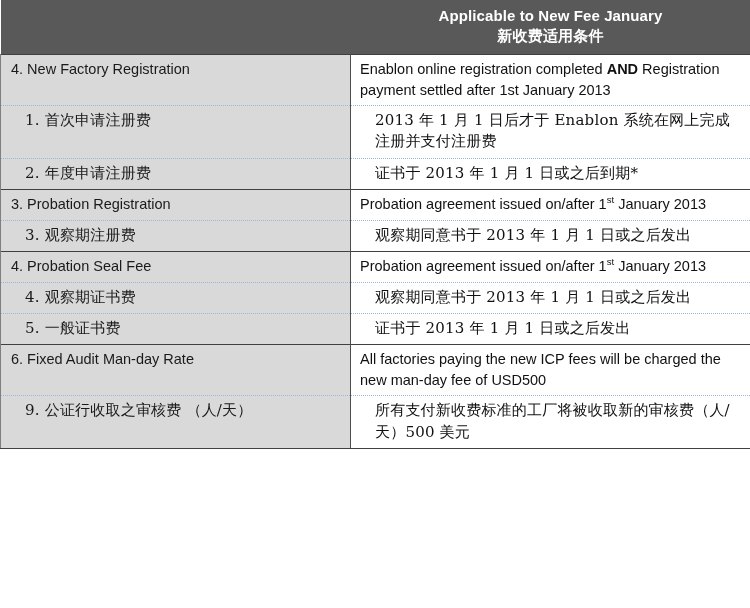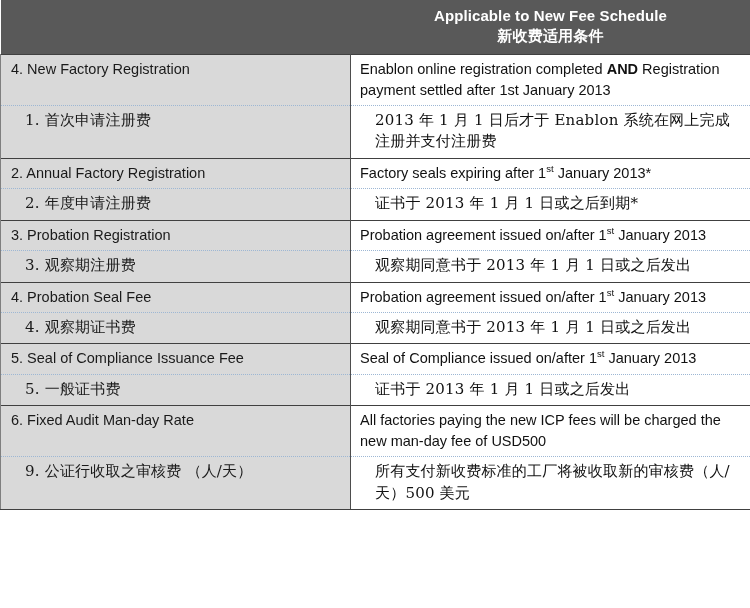--- a/index.html
+++ b/index.html
@@ -91,38 +91,34 @@
 <table class="fee-table">
   <colgroup>
     <col class="col-item">
     <col class="col-cond">
   </colgroup>
 
   <thead>
     <tr>
       <th class="hdr-blank"></th>
       <th class="hdr-cell">
-        <span class="hdr-en">Applicable to New Fee Schedule</span>
+        <span class="hdr-en">Applicable to New Fee January</span>
         <span class="hdr-cn cn">新收费适用条件</span>
       </th>
     </tr>
   </thead>
 
   <tbody id="table-body">
       <tr class="sep-solid">
         <td class="c-item">4. New Factory Registration</td>
         <td class="c-cond">Enablon online registration completed <strong>AND</strong> Registration payment settled after 1st January 2013</td>
       </tr>
       <tr class="sep-dotted">
         <td class="c-item cn">1. 首次申请注册费</td>
         <td class="c-cond cn">2013 年 1 月 1 日后才于 Enablon 系统在网上完成注册并支付注册费</td>
-      </tr>
-      <tr class="sep-solid">
-        <td class="c-item">2. Annual Factory Registration</td>
-        <td class="c-cond">Factory seals expiring after 1<sup>st</sup> January 2013*</td>
       </tr>
       <tr class="sep-dotted">
         <td class="c-item cn">2. 年度申请注册费</td>
         <td class="c-cond cn">证书于 2013 年 1 月 1 日或之后到期*</td>
       </tr>
       <tr class="sep-solid">
         <td class="c-item">3. Probation Registration</td>
         <td class="c-cond">Probation agreement issued on/after 1<sup>st</sup> January 2013</td>
       </tr>
       <tr class="sep-dotted">
@@ -130,24 +126,20 @@
         <td class="c-cond cn">观察期同意书于 2013 年 1 月 1 日或之后发出</td>
       </tr>
       <tr class="sep-solid">
         <td class="c-item">4. Probation Seal Fee</td>
         <td class="c-cond">Probation agreement issued on/after 1<sup>st</sup> January 2013</td>
       </tr>
       <tr class="sep-dotted">
         <td class="c-item cn">4. 观察期证书费</td>
         <td class="c-cond cn">观察期同意书于 2013 年 1 月 1 日或之后发出</td>
       </tr>
-      <tr class="sep-solid">
-        <td class="c-item">5. Seal of Compliance Issuance Fee</td>
-        <td class="c-cond">Seal of Compliance issued on/after 1<sup>st</sup> January 2013</td>
-      </tr>
       <tr class="sep-dotted">
         <td class="c-item cn">5. 一般证书费</td>
         <td class="c-cond cn">证书于 2013 年 1 月 1 日或之后发出</td>
       </tr>
       <tr class="sep-solid">
         <td class="c-item">6. Fixed Audit Man-day Rate</td>
         <td class="c-cond">All factories paying the new ICP fees will be charged the new man-day fee of USD500</td>
       </tr>
       <tr class="sep-dotted last-row">
         <td class="c-item cn">9. 公证行收取之审核费 （人/天）</td>

